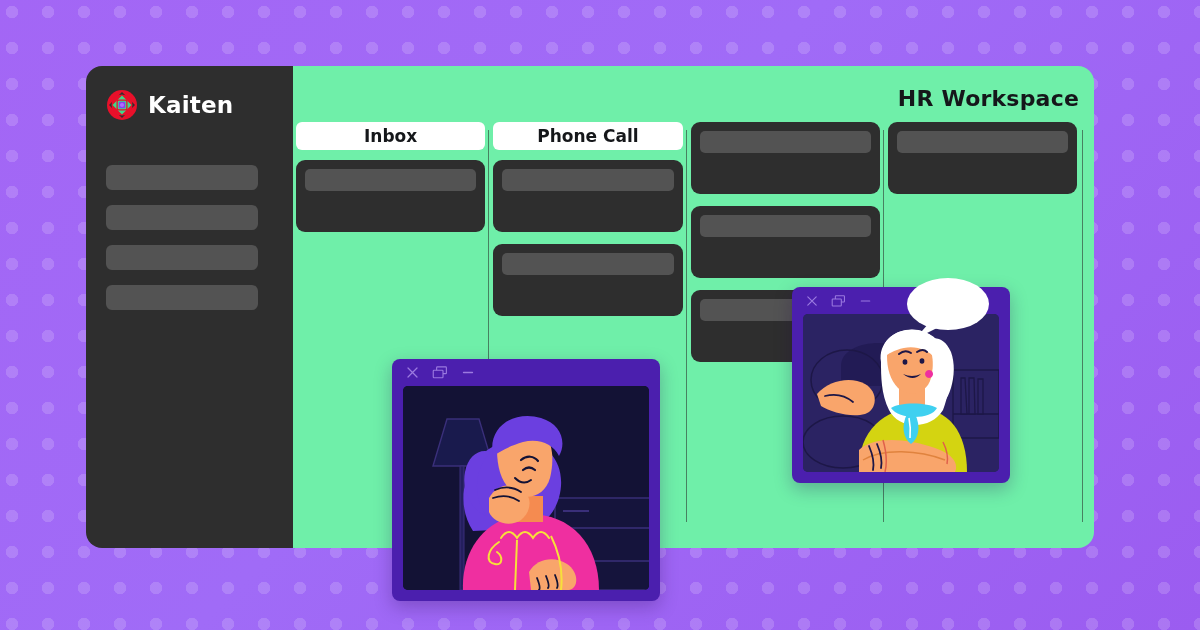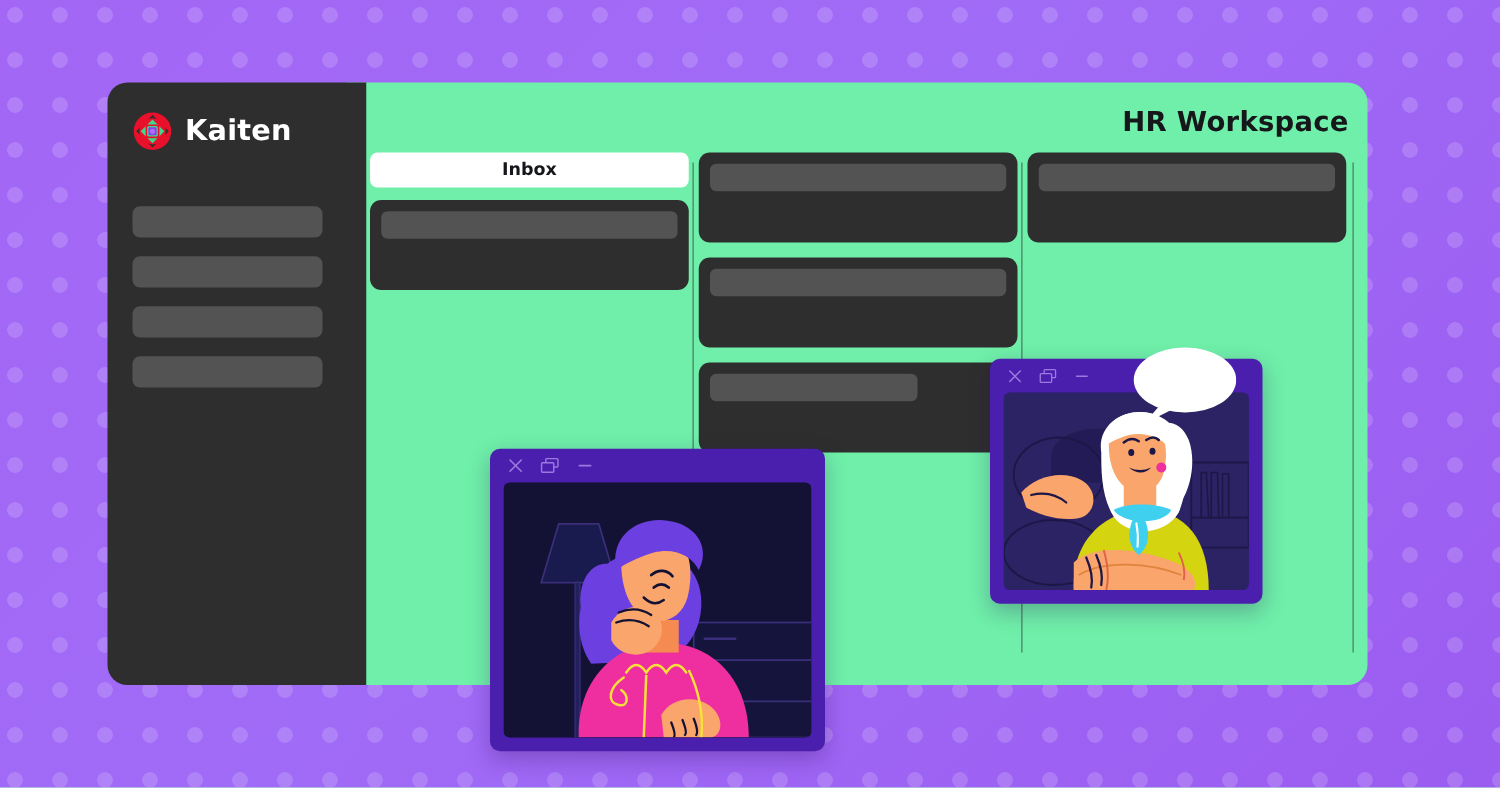--- a/index.html
+++ b/index.html
@@ -109,21 +109,21 @@
     opacity: .75;
   }
   .col-header {
     height: 28px;
     background: #ffffff;
     border-radius: 6px;
     display: flex;
     align-items: center;
     justify-content: center;
     color: #15171a;
-    font-size: 14px;
+    font-size: 17px;
     font-weight: 700;
     margin-bottom: 10px;
   }
   .card {
     background: #2e2e2e;
     border-radius: 9px;
     height: 72px;
     padding: 9px;
     margin-bottom: 12px;
   }
@@ -212,20 +212,29 @@
 
       <div id="columns">
 
         <div class="column">
           <div class="col-header">Inbox</div>
           <div class="card">
             <div class="card-bar"></div>
           </div>
         </div>
 
+        <div class="column">
+          <div class="col-header">Phone Call</div>
+          <div class="card">
+            <div class="card-bar"></div>
+          </div>
+          <div class="card">
+            <div class="card-bar"></div>
+          </div>
+        </div>
 
         <div class="column">
           <div class="card">
             <div class="card-bar"></div>
           </div>
           <div class="card">
             <div class="card-bar"></div>
           </div>
           <div class="card short">
             <div class="card-bar"></div>

